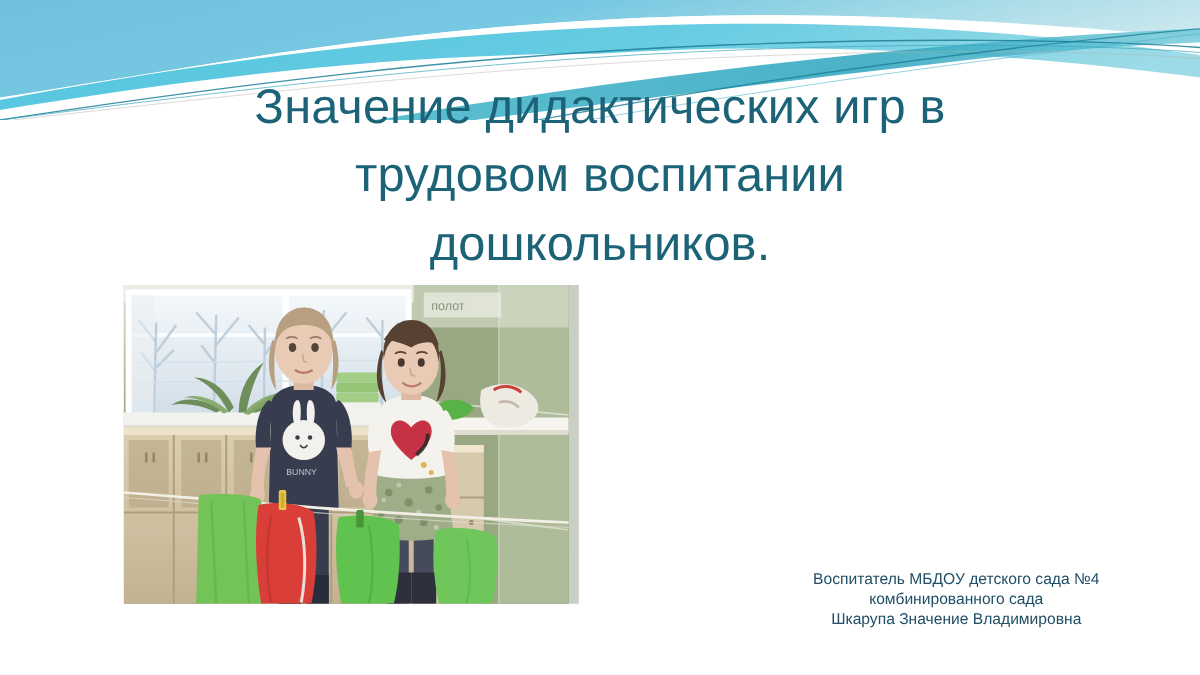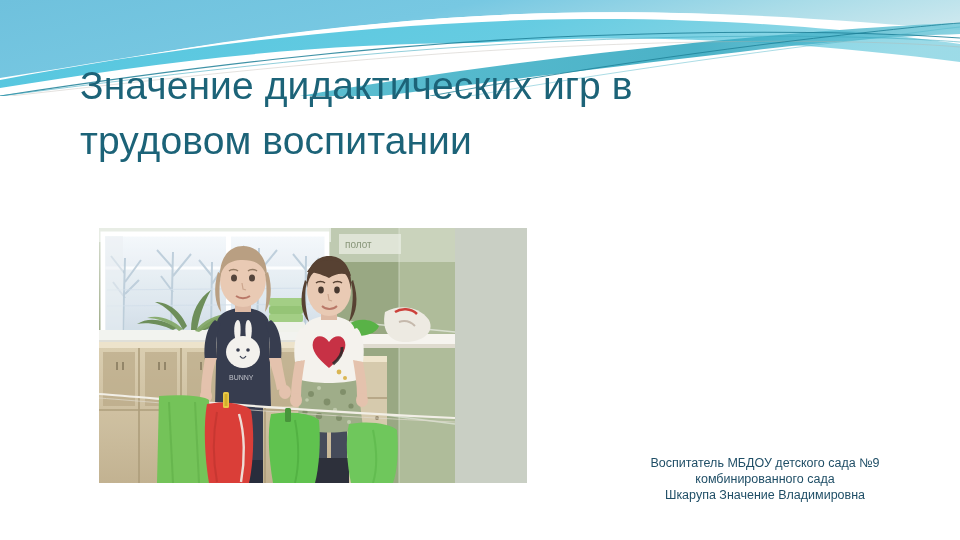--- a/index.html
+++ b/index.html
@@ -31,36 +31,37 @@
   .header-deco svg {
     display: block;
   }
 
   
   .title-block {
     position: absolute;
     left: 80px;
     top: 58px;
     width: 800px;
+    text-align: center;
   }
   .title-line {
     font-family: "Liberation Sans", sans-serif;
     font-size: 39px;
     line-height: 55px;
     color: #1c6378;
     letter-spacing: 0.1px;
     white-space: nowrap;
   }
 
   
   .photo {
     position: absolute;
     left: 99px;
     top: 228px;
-    width: 428px;
+    width: 364px;
     height: 255px;
     overflow: hidden;
     background: #c9cfc4;
   }
   .photo svg { display: block; }
 
   
   .credit {
     position: absolute;
     left: 600px;
@@ -121,20 +122,21 @@
       <path d="M0,96 C180,73 380,48 590,40 C770,33 895,37 960,42" fill="none" stroke="#3aa7bd" stroke-width="0.8" opacity="0.7"></path>
       <path d="M10,96 C190,76 390,53 600,45 C780,38 900,42 960,47" fill="none" stroke="#b7b2aa" stroke-width="0.7" opacity="0.55"></path>
       <path d="M430,96 C560,72 720,48 870,32 C915,27 945,24 960,23" fill="none" stroke="#1d7f96" stroke-width="1" opacity="0.8"></path>
       <path d="M470,96 C600,74 750,52 890,36 C925,31 950,28 960,27" fill="none" stroke="#4fb5c9" stroke-width="0.8" opacity="0.6"></path>
     </svg>
   </div>
 
   <div class="title-block">
     <div class="title-line">Значение дидактических игр в</div>
     <div class="title-line">трудовом воспитании</div>
+    <div class="title-line">дошкольников.</div>
   </div>
 
   <div class="photo">
     <svg width="356" height="255" viewBox="0 0 356 255" xmlns="http://www.w3.org/2000/svg">
       <defs>
         <linearGradient id="wallGrad" x1="0" y1="0" x2="0" y2="1">
           <stop offset="0%" stop-color="#d8dfd2"></stop>
           <stop offset="40%" stop-color="#9aa883"></stop>
           <stop offset="100%" stop-color="#77875f"></stop>
         </linearGradient>
@@ -364,18 +366,18 @@
         <path d="M250,196 C270,192 292,196 298,202 C300,224 298,244 294,255
                  L252,255 C248,236 246,212 250,196 Z" fill="#66c452"></path>
         <path d="M274,202 C278,222 278,242 274,255" stroke="#4eae3c" stroke-width="2" fill="none" opacity="0.55"></path>
 
         <rect x="0" y="0" width="356" height="255" fill="#ffffff" opacity="0.06"></rect>
       </g>
     </svg>
   </div>
 
   <div class="credit">
-    <div class="credit-line">Воспитатель МБДОУ детского сада №9</div>
+    <div class="credit-line">Воспитатель МБДОУ детского сада №4</div>
     <div class="credit-line">комбинированного сада</div>
     <div class="credit-line">Шкарупа Значение Владимировна</div>
   </div>
 
 </div>
 
 </body></html>

